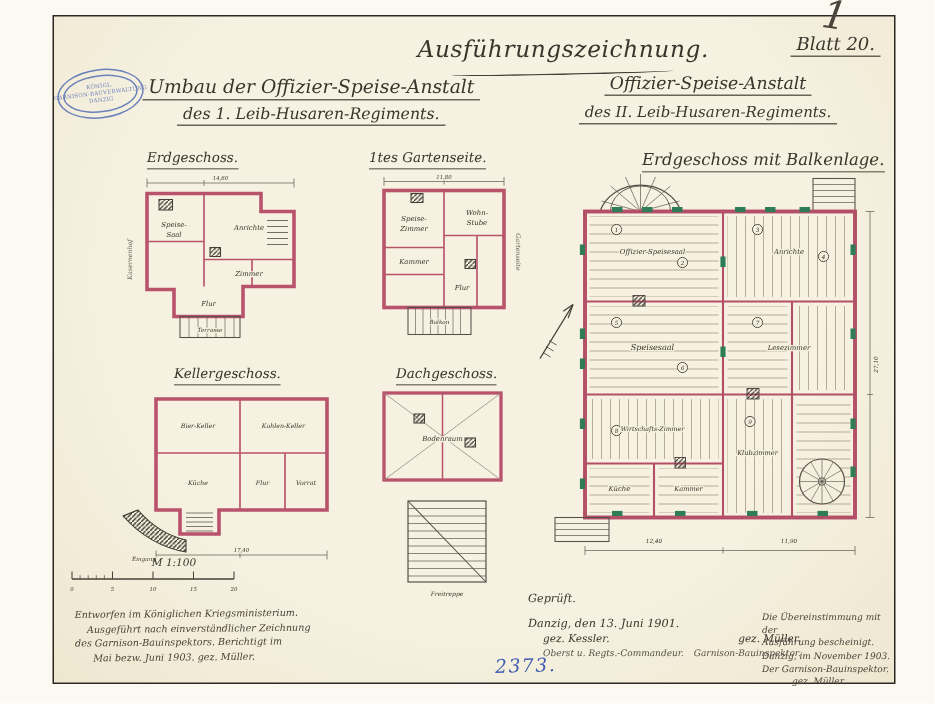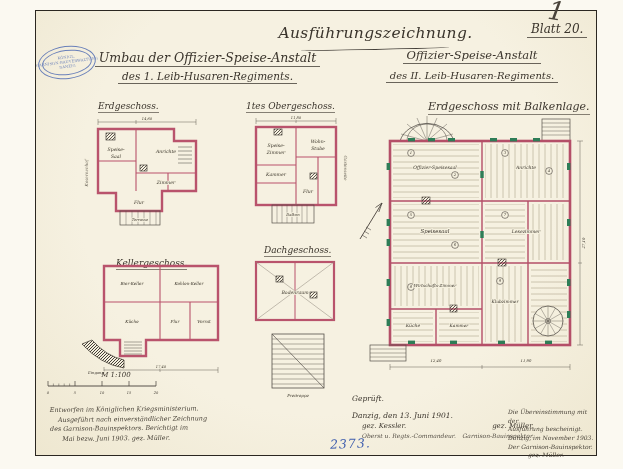--- a/index.html
+++ b/index.html
@@ -68,22 +68,22 @@
   </div>
 
   <div class="t ctr" style="left:382px; top:70px; width:180px; font-size:10px;">
     <span class="ul">des II. Leib-Husaren-Regiments.</span>
   </div>
   <div class="t ctr" style="left:382px; top:48px; width:180px; font-size:11.5px;">
     <span class="ul">Offizier-Speise-Anstalt</span>
   </div>
 
   <div class="ptitle" style="left:98px; top:101px; font-size:9px;">Erdgeschoss.</div>
-  <div class="ptitle" style="left:246px; top:101px; font-size:9px;">1tes Obergeschoss.</div>
-  <div class="ptitle" style="left:116px; top:245px; font-size:9px;margin-top:13px;">Kellergeschoss.</div>
+  <div class="ptitle" style="left:246px; top:101px; font-size:9px;">1tes Gartenseite.</div>
+  <div class="ptitle" style="left:116px; top:245px; font-size:9px;">Kellergeschoss.</div>
   <div class="ptitle" style="left:264px; top:245px; font-size:9px;">Dachgeschoss.</div>
   <div class="ptitle" style="left:428px; top:100px; font-size:11px;">Erdgeschoss mit Balkenlage.</div>
 
   <svg class="plan" style="left:76px; top:113px;" width="148" height="122" viewBox="0 0 148 122">
     <defs>
       <pattern id="hA" width="3" height="3" patternUnits="userSpaceOnUse">
         <line x1="0" y1="3" x2="3" y2="0" stroke="#3a342b" stroke-width="0.8"></line>
       </pattern>
     </defs>
     <g stroke="#b9536c" fill="none">

